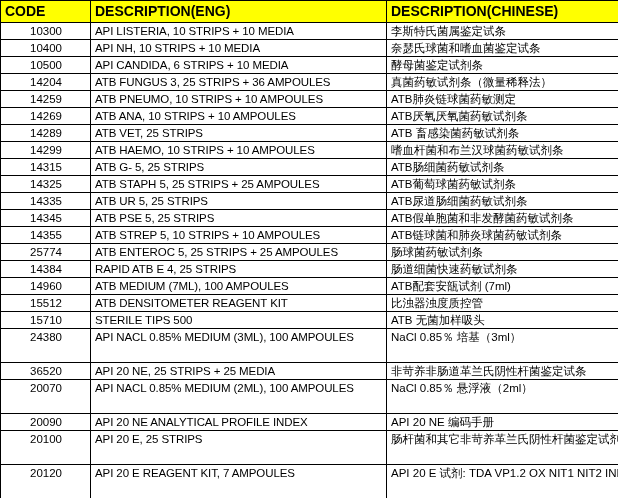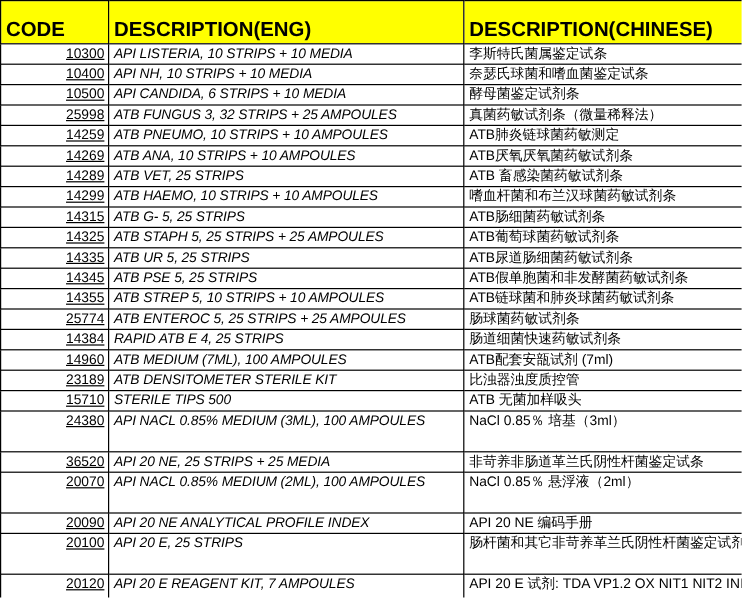--- a/index.html
+++ b/index.html
@@ -25,50 +25,48 @@
     vertical-align: top;
     padding: 1px 3px 1px 4px;
     font-size: 11.5px;
     line-height: 14px;
     color: #000000;
     overflow: hidden;
   }
   table.catalog thead th {
     background: #ffff00;
     font-weight: bold;
-    font-size: 17px;
+    font-size: 14px;
     text-align: left;
     height: 18px;
     line-height: 16px;
-    padding-top: 16px;
+    padding-top: 2px;
     padding-bottom: 1px;
   }
   th.col-code, td.col-code {
     width: 82px;
     text-align: center;
   }
   th.col-code {
     text-align: center;
   }
   td.col-code {
     font-size: 12px;
     padding-right: 6px;
-    text-align: right;
-    text-decoration: underline;
+    text-align: center;
   }
   th.col-eng, td.col-eng {
     width: 288px;
   }
   th.col-chn, td.col-chn {
     width: 244px;
   }
   td.col-eng {
     font-size: 12px;
     letter-spacing: -0.1px;
-    font-style: italic;
   }
   td.col-chn {
     font-size: 12px;
   }
   tr.row {
     height: 17px;
   }
   tr.row-tall {
     height: 34px;
   }
@@ -107,22 +105,22 @@
         <td class="col-code">10400</td>
         <td class="col-eng">API NH, 10 STRIPS + 10 MEDIA</td>
         <td class="col-chn">奈瑟氏球菌和嗜血菌鉴定试条</td>
       </tr>
       <tr class="row">
         <td class="col-code">10500</td>
         <td class="col-eng">API CANDIDA, 6 STRIPS + 10 MEDIA</td>
         <td class="col-chn">酵母菌鉴定试剂条</td>
       </tr>
       <tr class="row">
-        <td class="col-code">25998</td>
-        <td class="col-eng">ATB FUNGUS 3, 32 STRIPS + 25 AMPOULES</td>
+        <td class="col-code">14204</td>
+        <td class="col-eng">ATB FUNGUS 3, 25 STRIPS + 36 AMPOULES</td>
         <td class="col-chn">真菌药敏试剂条（微量稀释法）</td>
       </tr>
       <tr class="row">
         <td class="col-code">14259</td>
         <td class="col-eng">ATB PNEUMO, 10 STRIPS + 10 AMPOULES</td>
         <td class="col-chn">ATB肺炎链球菌药敏测定</td>
       </tr>
       <tr class="row">
         <td class="col-code">14269</td>
         <td class="col-eng">ATB ANA, 10 STRIPS + 10 AMPOULES</td>
@@ -172,22 +170,22 @@
         <td class="col-code">14384</td>
         <td class="col-eng">RAPID ATB E 4, 25 STRIPS</td>
         <td class="col-chn">肠道细菌快速药敏试剂条</td>
       </tr>
       <tr class="row">
         <td class="col-code">14960</td>
         <td class="col-eng">ATB MEDIUM (7ML), 100 AMPOULES</td>
         <td class="col-chn">ATB配套安瓿试剂 (7ml)</td>
       </tr>
       <tr class="row">
-        <td class="col-code">23189</td>
-        <td class="col-eng">ATB DENSITOMETER STERILE KIT</td>
+        <td class="col-code">15512</td>
+        <td class="col-eng">ATB DENSITOMETER REAGENT KIT</td>
         <td class="col-chn">比浊器浊度质控管</td>
       </tr>
       <tr class="row">
         <td class="col-code">15710</td>
         <td class="col-eng">STERILE TIPS 500</td>
         <td class="col-chn">ATB 无菌加样吸头</td>
       </tr>
       <tr class="row row-tall">
         <td class="col-code">24380</td>
         <td class="col-eng">API NACL 0.85% MEDIUM (3ML), 100 AMPOULES</td>

